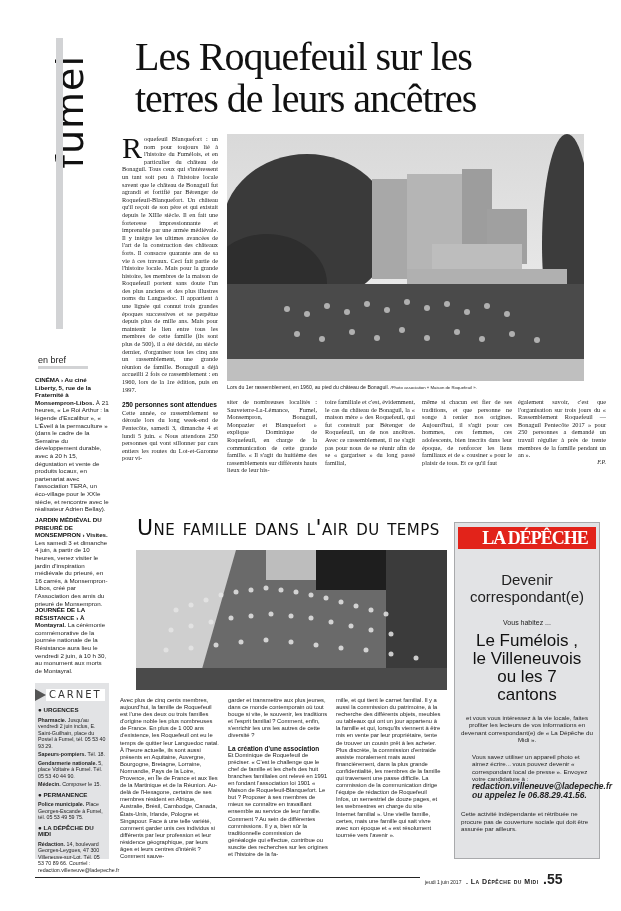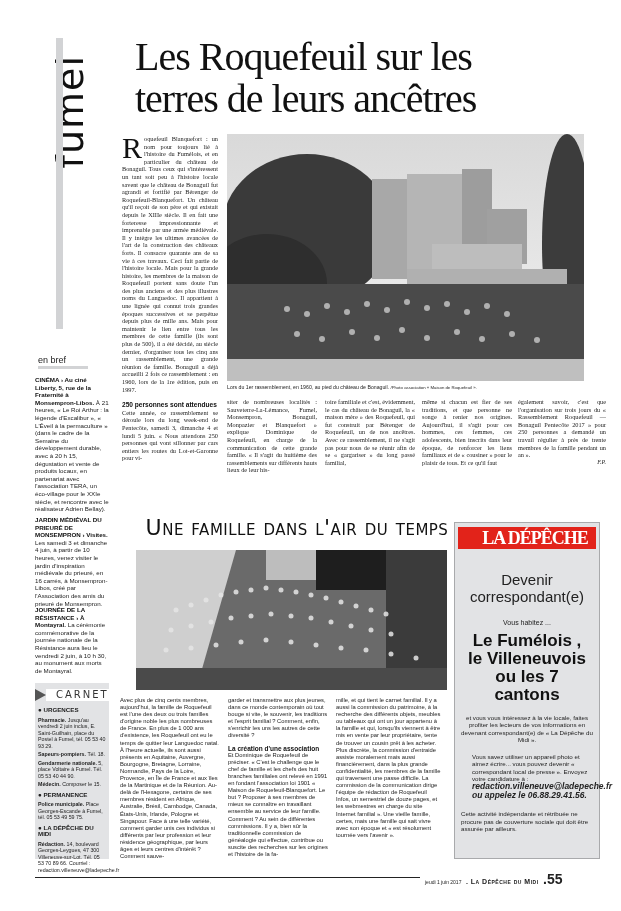--- a/index.html
+++ b/index.html
@@ -8,40 +8,40 @@
   .rubric { left:40px; top:38px; width:36px; height:170px; }
   .rubric-text { position:absolute; left:-40px; top:65px; transform:rotate(-90deg); font-family:"DejaVu Sans", sans-serif; font-size:38px; color:#111; letter-spacing:1px; white-space:nowrap; width:140px; text-align:right; }
   .rubric-bar { position:absolute; left:56px; top:38px; width:7px; height:291px; background:#d2d3d5; }
   .headline { left:135px; top:36px; width:460px; text-align:left; font-family:"Liberation Serif", serif; font-size:40px; line-height:42px; color:#111; letter-spacing:-1px; }
   .enbref { left:38px; top:355px; width:50px; font-family:"Liberation Sans", sans-serif; font-size:9px; color:#222; border-bottom:3px solid #d2d3d5; padding-bottom:1px; }
   .brief { left:35px; width:74px; font-family:"Liberation Sans", sans-serif; font-size:6.2px; line-height:7.6px; color:#222; }
   .brief b { font-weight:bold; color:#111; }
   .carnet { left:35px; top:683px; width:74px; height:176px; background:#e2e3e5; font-family:"Liberation Sans", sans-serif; font-size:5.3px; line-height:6.5px; color:#222; padding:0 3px; box-sizing:border-box; }
   .carnet-head { display:flex; align-items:center; margin:6px 0 6px -3px; height:12px; }
   .carnet-tri { width:0; height:0; border-top:6px solid transparent; border-bottom:6px solid transparent; border-left:11px solid #555; }
-  .carnet-title { background:#fff; font-family:"DejaVu Sans", sans-serif; font-size:10px; letter-spacing:2px; color:#333; padding:0 10px; height:12px; line-height:12px; }
+  .carnet-title { background:#fff; font-family:"DejaVu Sans", sans-serif; font-size:10px; letter-spacing:2px; color:#333; padding:0 3px; height:12px; line-height:12px; }
   .carnet .sec { font-weight:bold; font-size:6.2px; margin:4px 0 3px; }
   .carnet .it { margin-bottom:2px; }
   .col { font-family:"Liberation Serif", serif; font-size:6.3px; line-height:7.6px; text-align:justify; color:#222; }
   .col p { margin:0; }
   .dropcap { float:left; font-size:30px; line-height:24px; margin:1px 2px 0 0; color:#111; }
   .subhead { font-family:"Liberation Sans", sans-serif; font-weight:bold; font-size:6.6px; line-height:7.6px; margin-top:8px; color:#111; }
   .photo1 { left:227px; top:134px; width:357px; height:247px; background:#888; overflow:hidden; }
   .caption { left:227px; top:384px; width:380px; font-family:"Liberation Sans", sans-serif; font-size:5.2px; color:#222; }
   .caption span.credit { font-size:4.3px; }
-  .h2 { left:137px; top:515px; width:320px; font-family:"DejaVu Sans", sans-serif; font-size:22px; color:#111; font-variant:small-caps; letter-spacing:0.5px; white-space:nowrap;text-align:center; }
+  .h2 { left:137px; top:515px; width:320px; font-family:"DejaVu Sans", sans-serif; font-size:22px; color:#111; font-variant:small-caps; letter-spacing:0.5px; white-space:nowrap; }
   .photo2 { left:136px; top:550px; width:311px; height:140px; background:#777; overflow:hidden; }
   .col2 { font-family:"Liberation Sans", sans-serif; font-size:5.8px; line-height:7.1px; color:#222; }
   .col2 p { margin:0; }
   .col2 .subhead2 { font-weight:bold; font-size:6.5px; margin-top:5px; color:#111; }
   .promo { left:454px; top:522px; width:146px; height:337px; background:#e2e3e5; border:1px solid #a9aaac; box-sizing:border-box; text-align:center; }
   .promo-logo { margin:4px auto 0; width:122px; height:22px; background:#e2231a; color:#fff; font-family:"Liberation Serif", serif; font-weight:bold; font-size:18px; line-height:22px; letter-spacing:-1px;padding-left:16px; }
   .promo-title { font-family:Liberation Sans, sans-serif; font-size:15px; line-height:17px; color:#222; margin-top:22px; }
   .promo-vous { font-family:"Liberation Sans", sans-serif; font-size:7px; margin-top:14px; color:#222; }
-  .promo-big { font-family:"Liberation Sans", sans-serif; font-weight:bold; font-size:17px; line-height:18px; margin-top:6px; color:#111; }
+  .promo-big { font-family:"Liberation Sans", sans-serif; font-weight:normal; font-size:17px; line-height:18px; margin-top:6px; color:#111; }
   .promo-text { font-family:"Liberation Sans", sans-serif; font-size:6.2px; line-height:7.3px; margin:10px 6px 0; color:#222; }
   .promo-contact { font-family:"Liberation Sans", sans-serif; font-style:italic; font-weight:bold; font-size:8.5px; line-height:9px; color:#222; }
   .footer-line { left:35px; top:877px; width:385px; height:1px; background:#222; }
   .footer { left:425px; top:870px; width:190px; font-family:"Liberation Sans", sans-serif; color:#222; white-space:nowrap; }
   .footer .date { font-size:5px; }
   .footer .paper { font-size:7px; font-weight:bold; font-variant:small-caps; letter-spacing:0.5px; }
   .footer .page { font-size:14px; font-weight:bold; }
   .credit-signature { font-style:italic; text-align:right; font-size:6px; }
 </style>
 </head>

